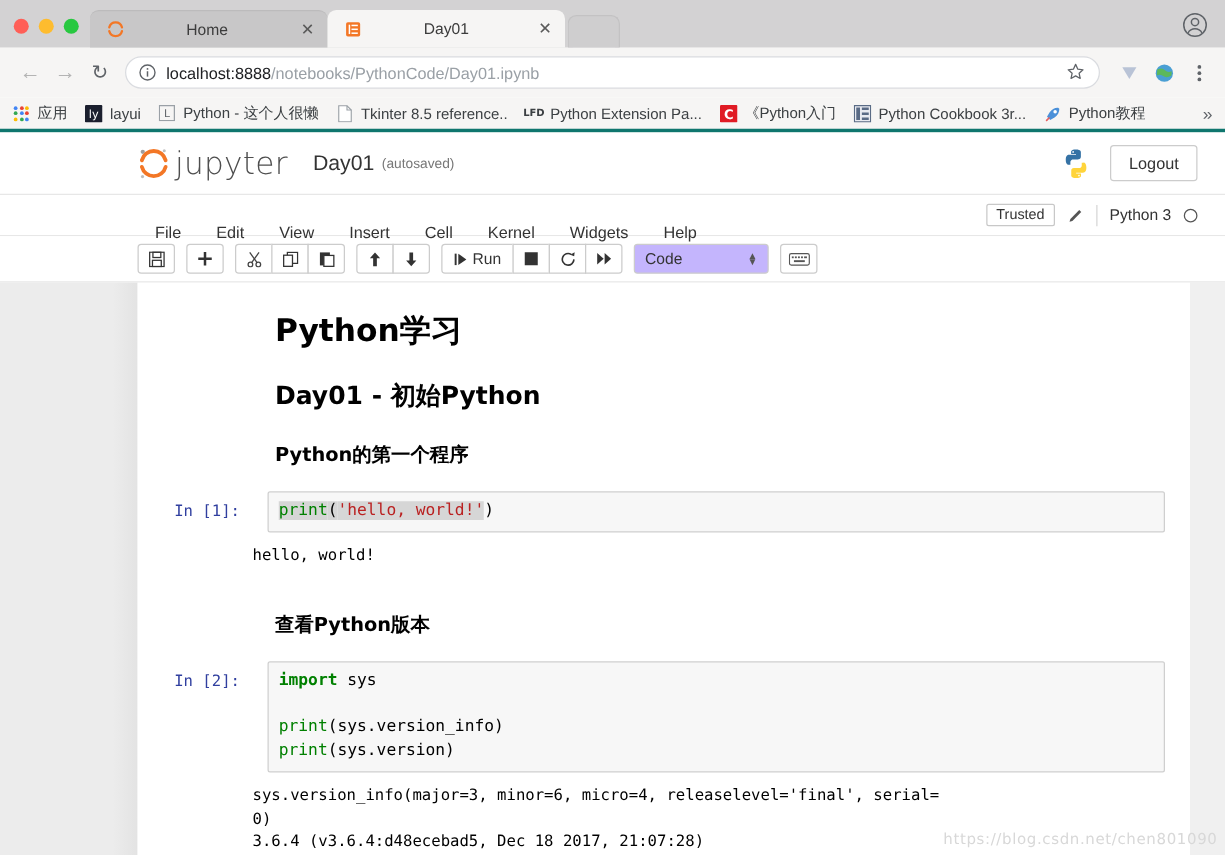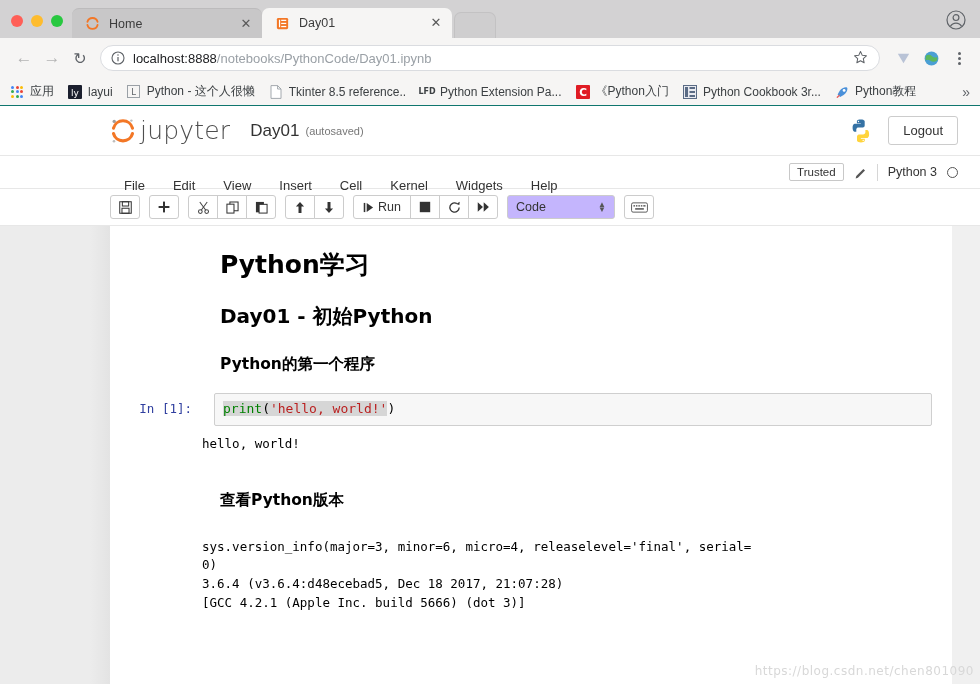--- a/index.html
+++ b/index.html
@@ -38,20 +38,21 @@
     height: 30px;
     display: flex;
     align-items: center;
     padding: 0 8px 0 12px;
     font-size: 12.5px;
     color: #3c3c3c;
     position: relative;
     border-top-left-radius: 7px;
     border-top-right-radius: 7px;
     box-sizing: border-box;
+    gap: 40px;
   }
   .tab.inactive {
     background: #c8c7c8;
     width: 190px;
     border-top: 1px solid #bcbbbc;
   }
   .tab.active {
     background: #f6f5f4;
     width: 190px;
   }
@@ -154,21 +155,21 @@
   }
   .menu-dots i { width: 3px; height: 3px; border-radius: 50%; background: #5f6368; display: block; }
 
   .bookmarks {
     height: 28px;
     background: #f6f5f4;
     display: flex;
     align-items: center;
     padding: 0 8px 0 9px;
     box-sizing: border-box;
-    border-bottom: 1px solid #0f766e;
+    border-bottom: 3px solid #0f766e;
     overflow: hidden;
   }
   .bm {
     display: flex;
     align-items: center;
     font-size: 12px;
     color: #3c4043;
     margin-right: 13px;
     white-space: nowrap;
     flex: 0 0 auto;
@@ -806,20 +807,29 @@
             </div>
           </div>
 
           <div class="output-row">
             <div class="prompt"></div>
             <div class="output-area">hello, world!</div>
           </div>
 
           <h3 class="nb-h3 spaced">查看Python版本</h3>
 
+          <div class="cell-row">
+            <div class="prompt">In [2]:</div>
+            <div class="input-area">
+              <div class="code-line"><span class="tok-kw">import</span><span> sys</span></div>
+              <div class="code-line">&nbsp;</div>
+              <div class="code-line"><span class="tok-fn">print</span><span>(sys.version_info)</span></div>
+              <div class="code-line"><span class="tok-fn">print</span><span>(sys.version)</span></div>
+            </div>
+          </div>
 
           <div class="output-row">
             <div class="prompt"></div>
             <div class="output-area">sys.version_info(major=3, minor=6, micro=4, releaselevel='final', serial=
 0)
 3.6.4 (v3.6.4:d48ecebad5, Dec 18 2017, 21:07:28)
 [GCC 4.2.1 (Apple Inc. build 5666) (dot 3)]</div>
           </div>
 
         </div>

